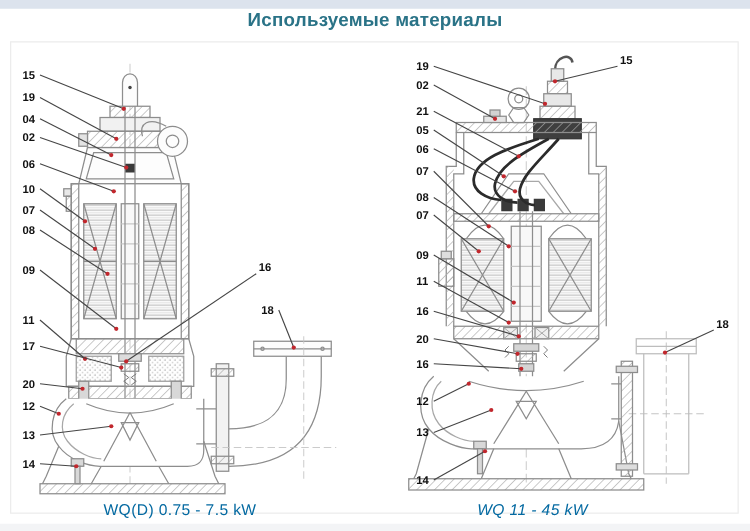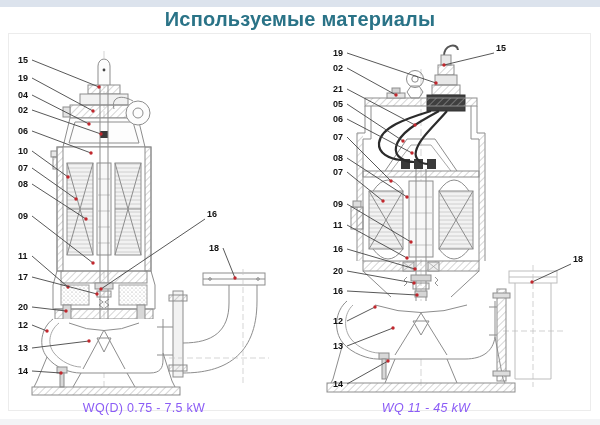--- a/index.html
+++ b/index.html
@@ -4,29 +4,29 @@
 <style>
   html,body{margin:0;padding:0;}
   body{
     width:600px;height:425px;position:relative;overflow:hidden;
     background:#ffffff;font-family:"Liberation Sans", sans-serif;
   }
   .topbar{position:absolute;left:0;top:0;width:600px;height:7px;background:#dce3ed;}
   .bottombar{position:absolute;left:0;top:419px;width:600px;height:6px;background:#f3f4f6;}
   .title{
     position:absolute;left:0;top:8px;width:600px;text-align:center;
-    font-size:20px;font-weight:600;color:#2a7387;letter-spacing:0.2px;
+    font-size:15px;font-weight:600;color:#2a7387;letter-spacing:0.2px;
   }
   .panel{
     position:absolute;left:8px;top:33px;width:583px;height:378px;
     background:#ffffff;border:1px solid #ececec;box-sizing:border-box;
   }
   .dia{position:absolute;}
   .caption{
-    position:absolute;top:367px;text-align:center;font-size:12.5px;color:#8b5cf6;
+    position:absolute;top:367px;text-align:center;font-size:12.5px;color:#0369a1;
     letter-spacing:0.3px;font-weight:500;
   }
   .caption.left{left:0;width:270px;}
   .caption.right{left:312px;width:210px;font-style:italic;}
   svg text.lbl{font-family:"Liberation Sans",sans-serif;font-size:9px;font-weight:bold;fill:#111;}
 </style>
 </head>
 <body>
 
 <div class="topbar"></div>

